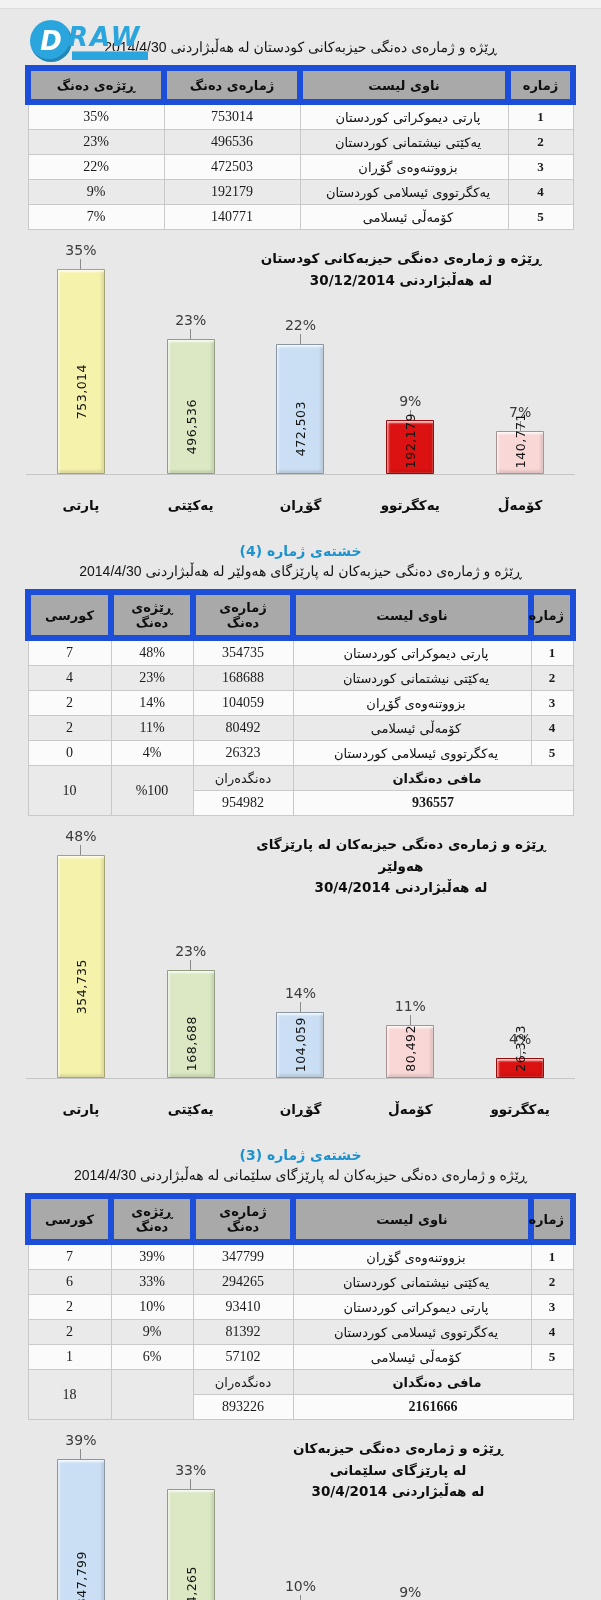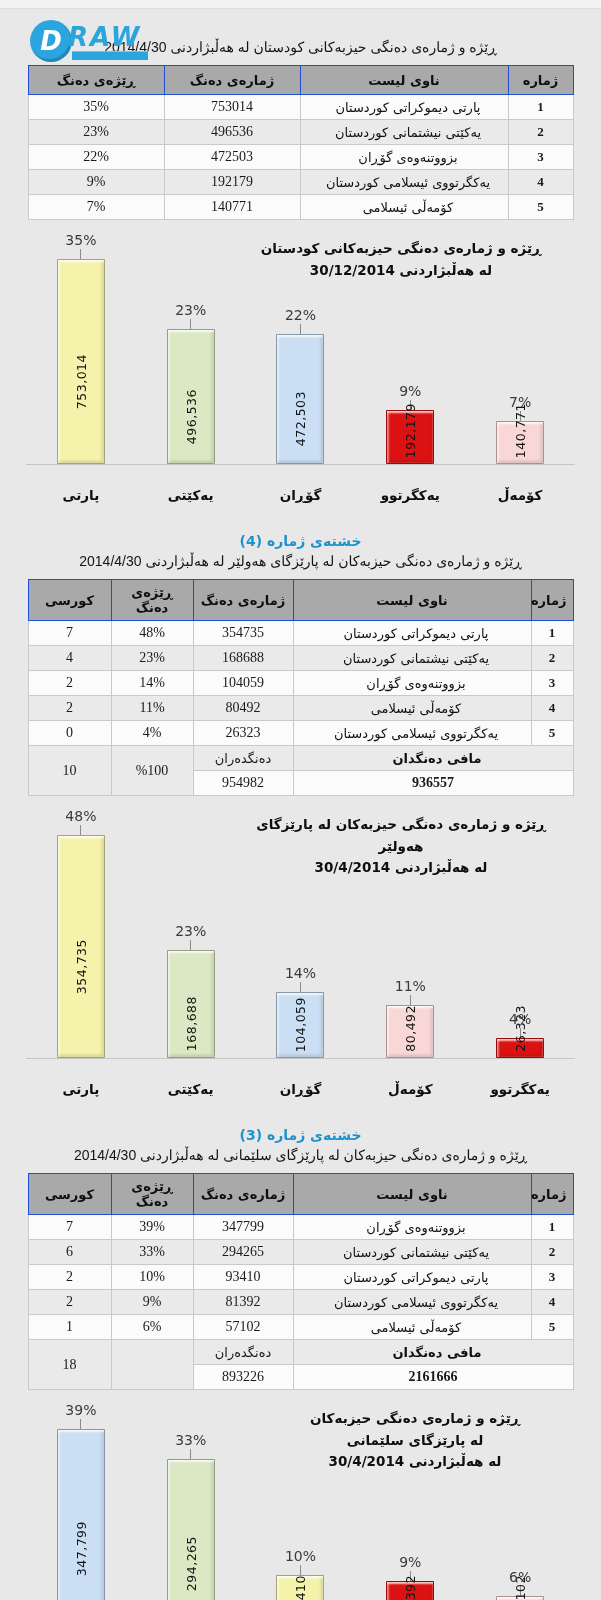--- a/index.html
+++ b/index.html
@@ -27,36 +27,36 @@
   .sec-title{margin:0;text-align:center;font-size:14px;font-weight:bold;color:#1C93CF;}
   .sec-sub{margin:4px 0 0 0;text-align:center;font-size:14px;color:#141414;
     font-family:Liberation Sans, sans-serif;}
   .sec1-head{padding-top:26px;}
   .sec-head{padding-top:14px;}
 
   
   table.tbl{border-collapse:collapse;margin:10px auto 0 auto;width:545px;table-layout:fixed;
     border:1px solid #ABABAB;font-size:13px;}
   table.tbl th{background:#A9A9A9;color:#0f0f0f;font-weight:bold;padding:5px 6px;height:18px;
-    border:1px solid #1d4ed8;font-size:13px;}
+    border:6px solid #1d4ed8;font-size:13px;}
   table.tbl td{padding:3px 6px;height:18px;border:1px solid #C9C9C9;text-align:center;vertical-align:middle;}
   table.tbl tbody tr:nth-child(odd) td{background:#FBFBFB;}
   table.tbl tbody tr:nth-child(even) td{background:#EAEAEA;}
   table.tbl td.name{color:#111;padding-left:14px;}
   table.tbl .num{font-family:"Liberation Serif","DejaVu Serif",serif;font-size:14px;}
   table.tbl td.no{font-family:"Liberation Serif","DejaVu Serif",serif;font-weight:bold;}
   table.tbl .bold{font-weight:bold;}
   .t1 .c-no{width:65px;}  .t1 .c-name{width:208px;} .t1 .c-votes{width:136px;} .t1 .c-pct{width:136px;}
   .t5 .c-no{width:42px;}  .t5 .c-name{width:238px;} .t5 .c-votes{width:100px;} .t5 .c-pct{width:82px;} .t5 .c-seats{width:83px;}
 
   
   .chart{position:relative;margin:10px 20px 0 20px;}
   .chart-title{position:absolute;top:8px;right:15px;width:330px;text-align:center;
     font-size:13.5px;font-weight:bold;color:#0e0e0e;line-height:1.6;white-space:pre-line;z-index:2;}
-  .c3 .chart-title{width:300px;right:16px;}
+  .c3 .chart-title{width:300px;right:33px;}
   .plot-row{display:flex;border-bottom:1px solid #C6C6C6;margin:0 6px;}
   .bar-col{flex:1;display:flex;flex-direction:column;justify-content:flex-end;align-items:center;}
   .c1 .bar-col{height:234px;}
   .c2 .bar-col{height:252px;}
   .c3 .bar-col{height:228px;}
   .pct{font-size:14px;color:#3A3A3A;margin-bottom:1px;z-index:1;}
   .tick{width:1px;height:10px;background:#8A8A8A;}
   .bar{position:relative;width:46px;border:1px solid rgba(0,0,0,.32);
     box-shadow:inset 0 2px 2px rgba(255,255,255,.75), inset 2px 0 2px rgba(255,255,255,.4), inset -2px -2px 3px rgba(0,0,0,.14);
     border-radius:1px;}

